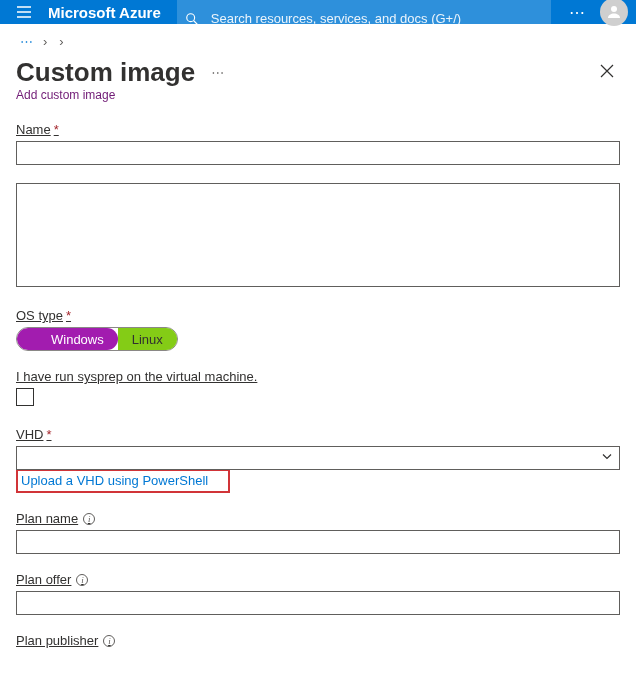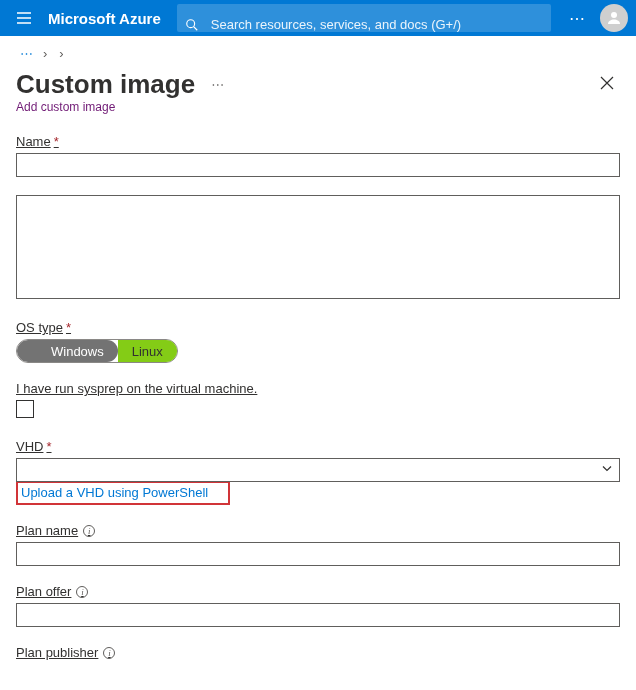--- a/index.html
+++ b/index.html
@@ -1,19 +1,19 @@
 <!DOCTYPE html>
 <html><head>
 <meta charset="utf-8">
 <style>
   * { box-sizing: border-box; margin: 0; padding: 0; }
   body { font-family: "Segoe UI", Arial, sans-serif; font-size: 13px; color: #323130; background: #fff; width: 636px; }
   
   
-  .header { background: #0078d4; height: 36px; display: flex; align-items: center; padding: 0 8px; }
+  .header { background: #0078d4; height: 24px; display: flex; align-items: center; padding: 0 8px; }
   .hamburger { width: 32px; height: 32px; display: flex; align-items: center; justify-content: center; cursor: pointer; }
   .hamburger svg { width: 16px; height: 16px; }
   .brand { color: #fff; font-weight: 600; font-size: 15px; margin-left: 8px; margin-right: 16px; white-space: nowrap; }
   .search-box { flex: 1; background: rgba(255,255,255,0.18); border-radius: 2px; height: 28px; display: flex; align-items: flex-end; padding: 0 8px; gap: 6px; }
   .search-box svg { width: 14px; height: 14px; }
   .search-box input { flex: 1; background: transparent; border: none; outline: none; color: #fff; font-size: 13px; margin-left: 6px; }
   .search-box input::placeholder { color: rgba(255,255,255,0.9); }
   .header-right { display: flex; align-items: center; margin-left: 8px; }
   .dots { color: #fff; padding: 0 10px; cursor: pointer; font-size: 16px; letter-spacing: 1px; }
   .avatar { width: 28px; height: 28px; border-radius: 50%; background: #cfcfcf; display: flex; align-items: center; justify-content: center; margin-left: 4px; cursor: pointer; }
@@ -38,21 +38,21 @@
   .field { margin-bottom: 18px; text-decoration: underline; }
   .label { font-size: 13px; color: #323130; margin-bottom: 4px; display: flex; align-items: center; }
   .req { color: #a4262c; margin-left: 3px; }
   .info-icon { margin-left: 5px; width: 12px; height: 12px; border: 1px solid #605e5c; border-radius: 50%; display: inline-flex; align-items: center; justify-content: center; font-size: 9px; color: #605e5c; cursor: pointer; font-style: italic; font-family: serif; }
   input[type="text"].text-input, .text-input { width: 100%; height: 24px; border: 1px solid #605e5c; padding: 2px 6px; font-size: 13px; outline: none; }
   textarea.text-area { width: 100%; height: 104px; border: 1px solid #605e5c; padding: 4px 6px; font-size: 13px; outline: none; resize: none; font-family: inherit; }
   
   
   .segmented { display: inline-flex; border: 1px solid #8a8886; border-radius: 12px; overflow: hidden; height: 24px; }
   .seg-opt { padding: 0 14px; font-size: 13px; display: flex; align-items: center; cursor: pointer; background: #84cc16; color: #323130; }
-  .seg-opt.selected { background: #737373; color: #fff; border-radius: 12px; padding-left: 34px; }
+  .seg-opt.selected { background: #a21caf; color: #fff; border-radius: 12px; padding-left: 34px; }
   
   .checkbox-row { margin-top: 4px; }
   .checkbox { width: 18px; height: 18px; border: 1px solid #323130; display: inline-block; cursor: pointer; }
   
   
   .select { width: 100%; height: 24px; border: 1px solid #605e5c; position: relative; cursor: pointer; background: #fff; }
   .select .chevron { position: absolute; right: 6px; top: 50%; transform: translateY(-50%); }
   .select .chevron svg { width: 12px; height: 12px; }
   
   

